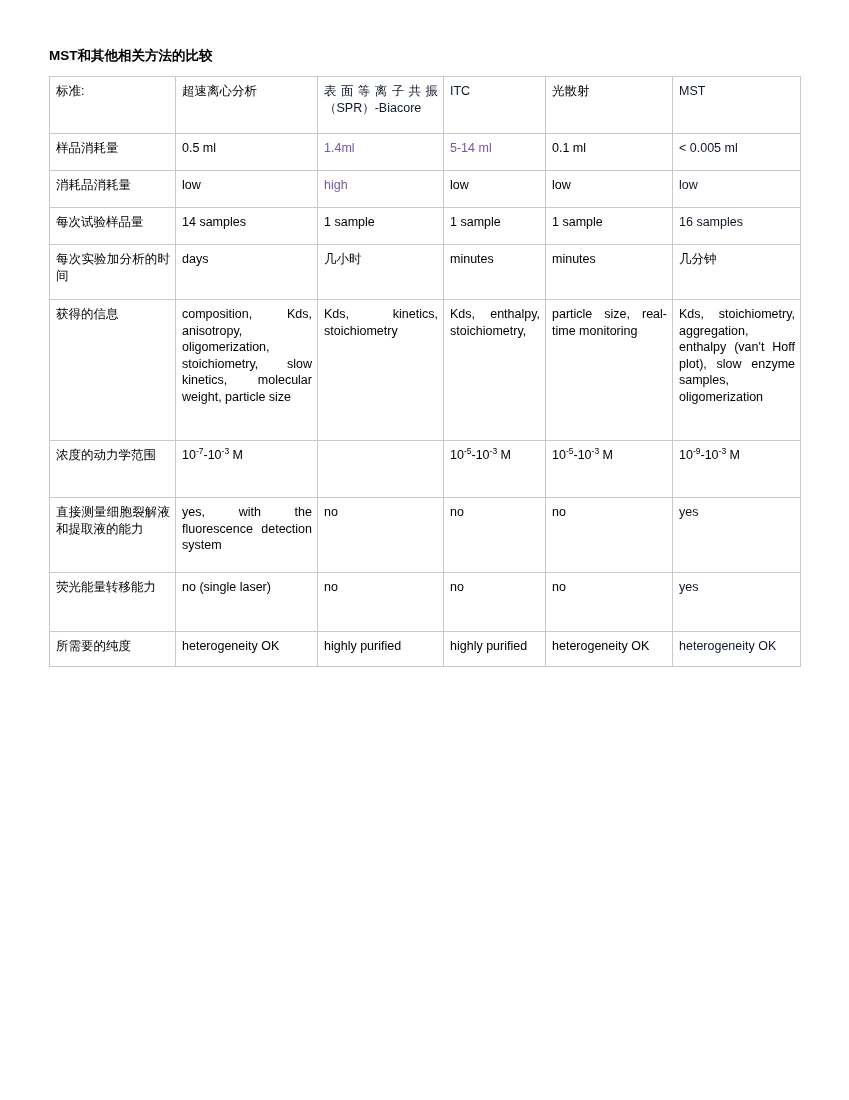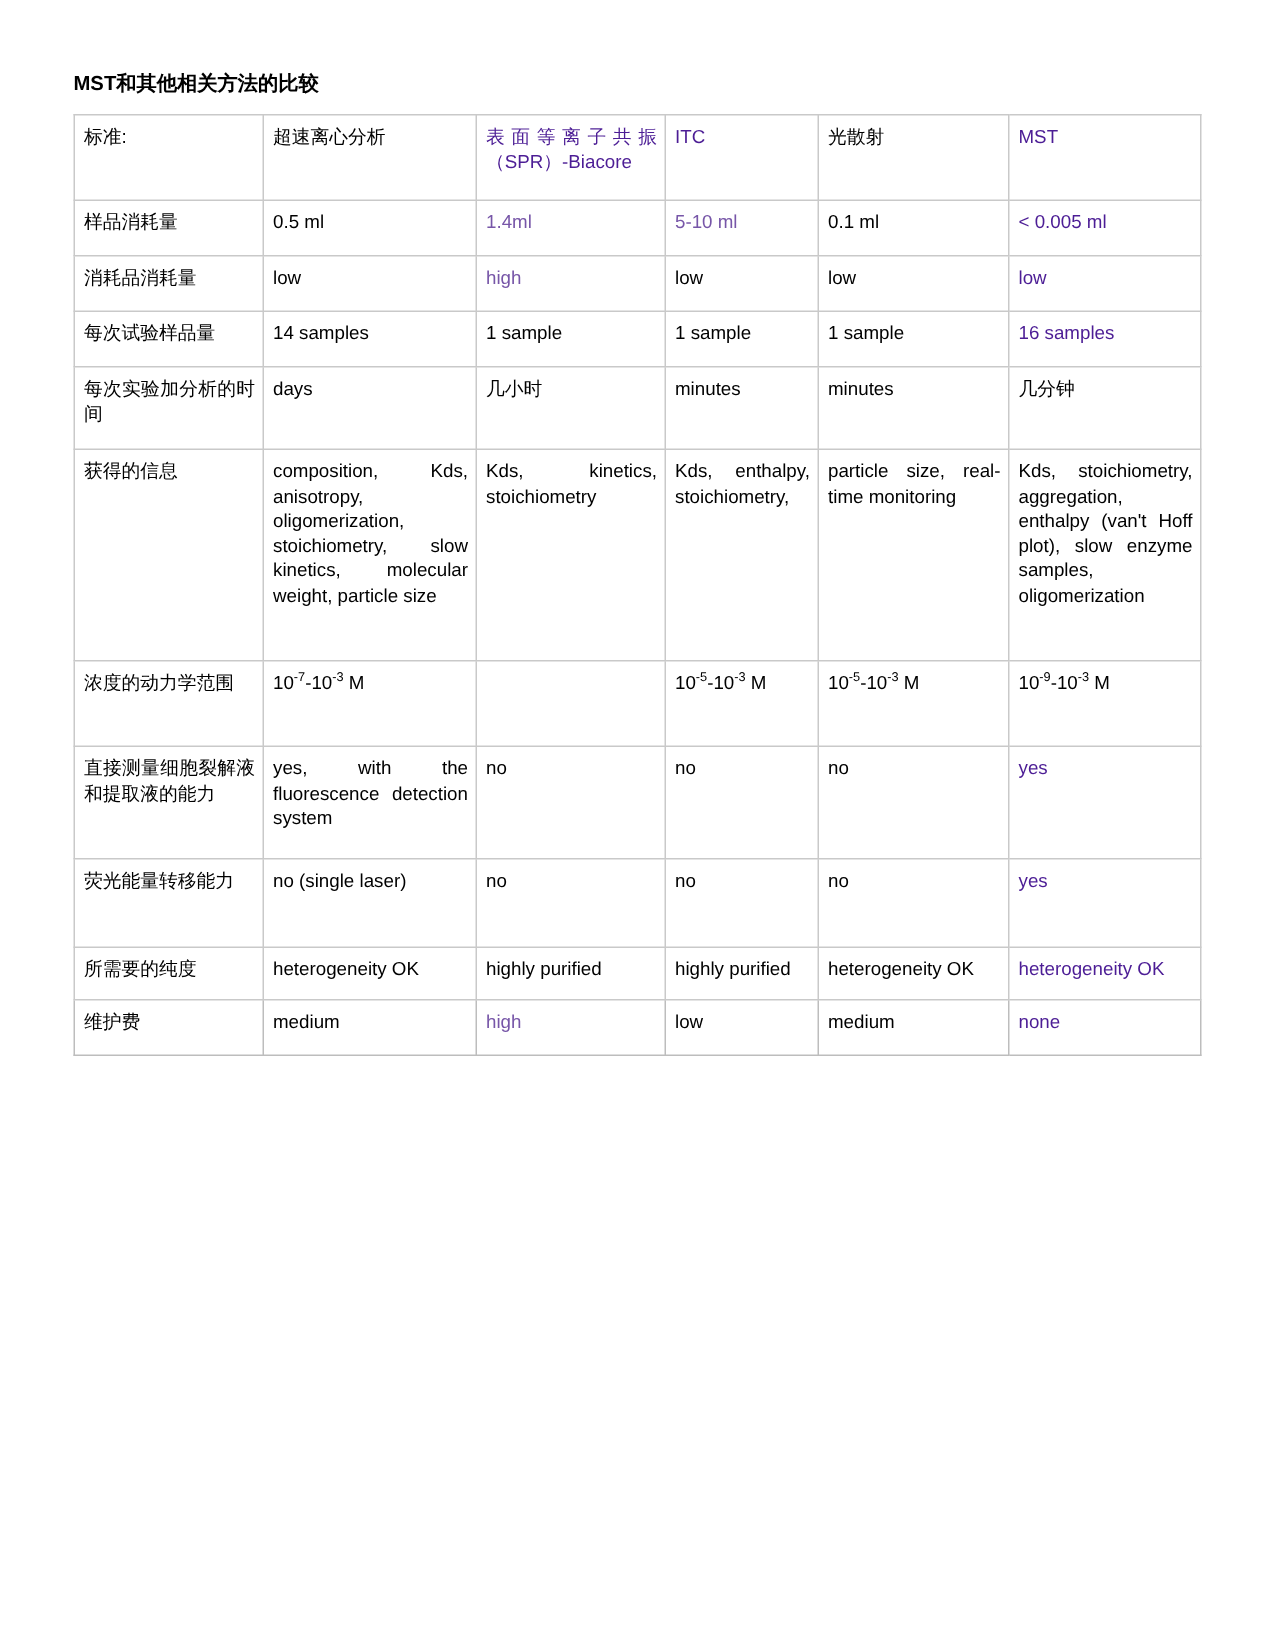--- a/index.html
+++ b/index.html
@@ -53,21 +53,21 @@
   
   col.c0 { width: 126px; }
   col.c1 { width: 142px; }
   col.c2 { width: 126px; }
   col.c3 { width: 102px; }
   col.c4 { width: 127px; }
   col.c5 { width: 128px; }
 
   
   .t-black  { color: #000000; }
-  .t-red    { color: #4c1d95; }
+  .t-red    { color: #0f172a; }
   .t-purple { color: #7756a8; }
 
   .center { text-align: center; margin-top: 16px; }
 
   
   tr.header-row td { line-height: 17px; }
 
   sup {
     font-size: 8.5px;
     vertical-align: super;
@@ -114,21 +114,21 @@
           <td class="t-black">超速离心分析</td>
           <td class="t-red">表面等离子共振（SPR）-Biacore</td>
           <td class="t-red center">ITC</td>
           <td class="t-black">光散射</td>
           <td class="t-red">MST</td>
         </tr>
         <tr class="r-sample">
           <td class="t-black">样品消耗量</td>
           <td class="t-black">0.5 ml</td>
           <td class="t-purple">1.4ml</td>
-          <td class="t-purple">5-10 ml</td>
+          <td class="t-purple">5-14 ml</td>
           <td class="t-black">0.1 ml</td>
           <td class="t-red">&lt; 0.005 ml</td>
         </tr>
         <tr class="r-consum">
           <td class="t-black">消耗品消耗量</td>
           <td class="t-black">low</td>
           <td class="t-purple">high</td>
           <td class="t-black">low</td>
           <td class="t-black">low</td>
           <td class="t-red">low</td>
@@ -182,24 +182,16 @@
           <td class="t-red">yes</td>
         </tr>
         <tr class="r-purity">
           <td class="t-black">所需要的纯度</td>
           <td class="t-black">heterogeneity OK</td>
           <td class="t-black">highly purified</td>
           <td class="t-black">highly purified</td>
           <td class="t-black">heterogeneity OK</td>
           <td class="t-red">heterogeneity OK</td>
         </tr>
-        <tr class="r-maint">
-          <td class="t-black">维护费</td>
-          <td class="t-black">medium</td>
-          <td class="t-purple">high</td>
-          <td class="t-black">low</td>
-          <td class="t-black">medium</td>
-          <td class="t-red">none</td>
-        </tr>
       </tbody>
   </table>
 
 </div>
 
 </body></html>

